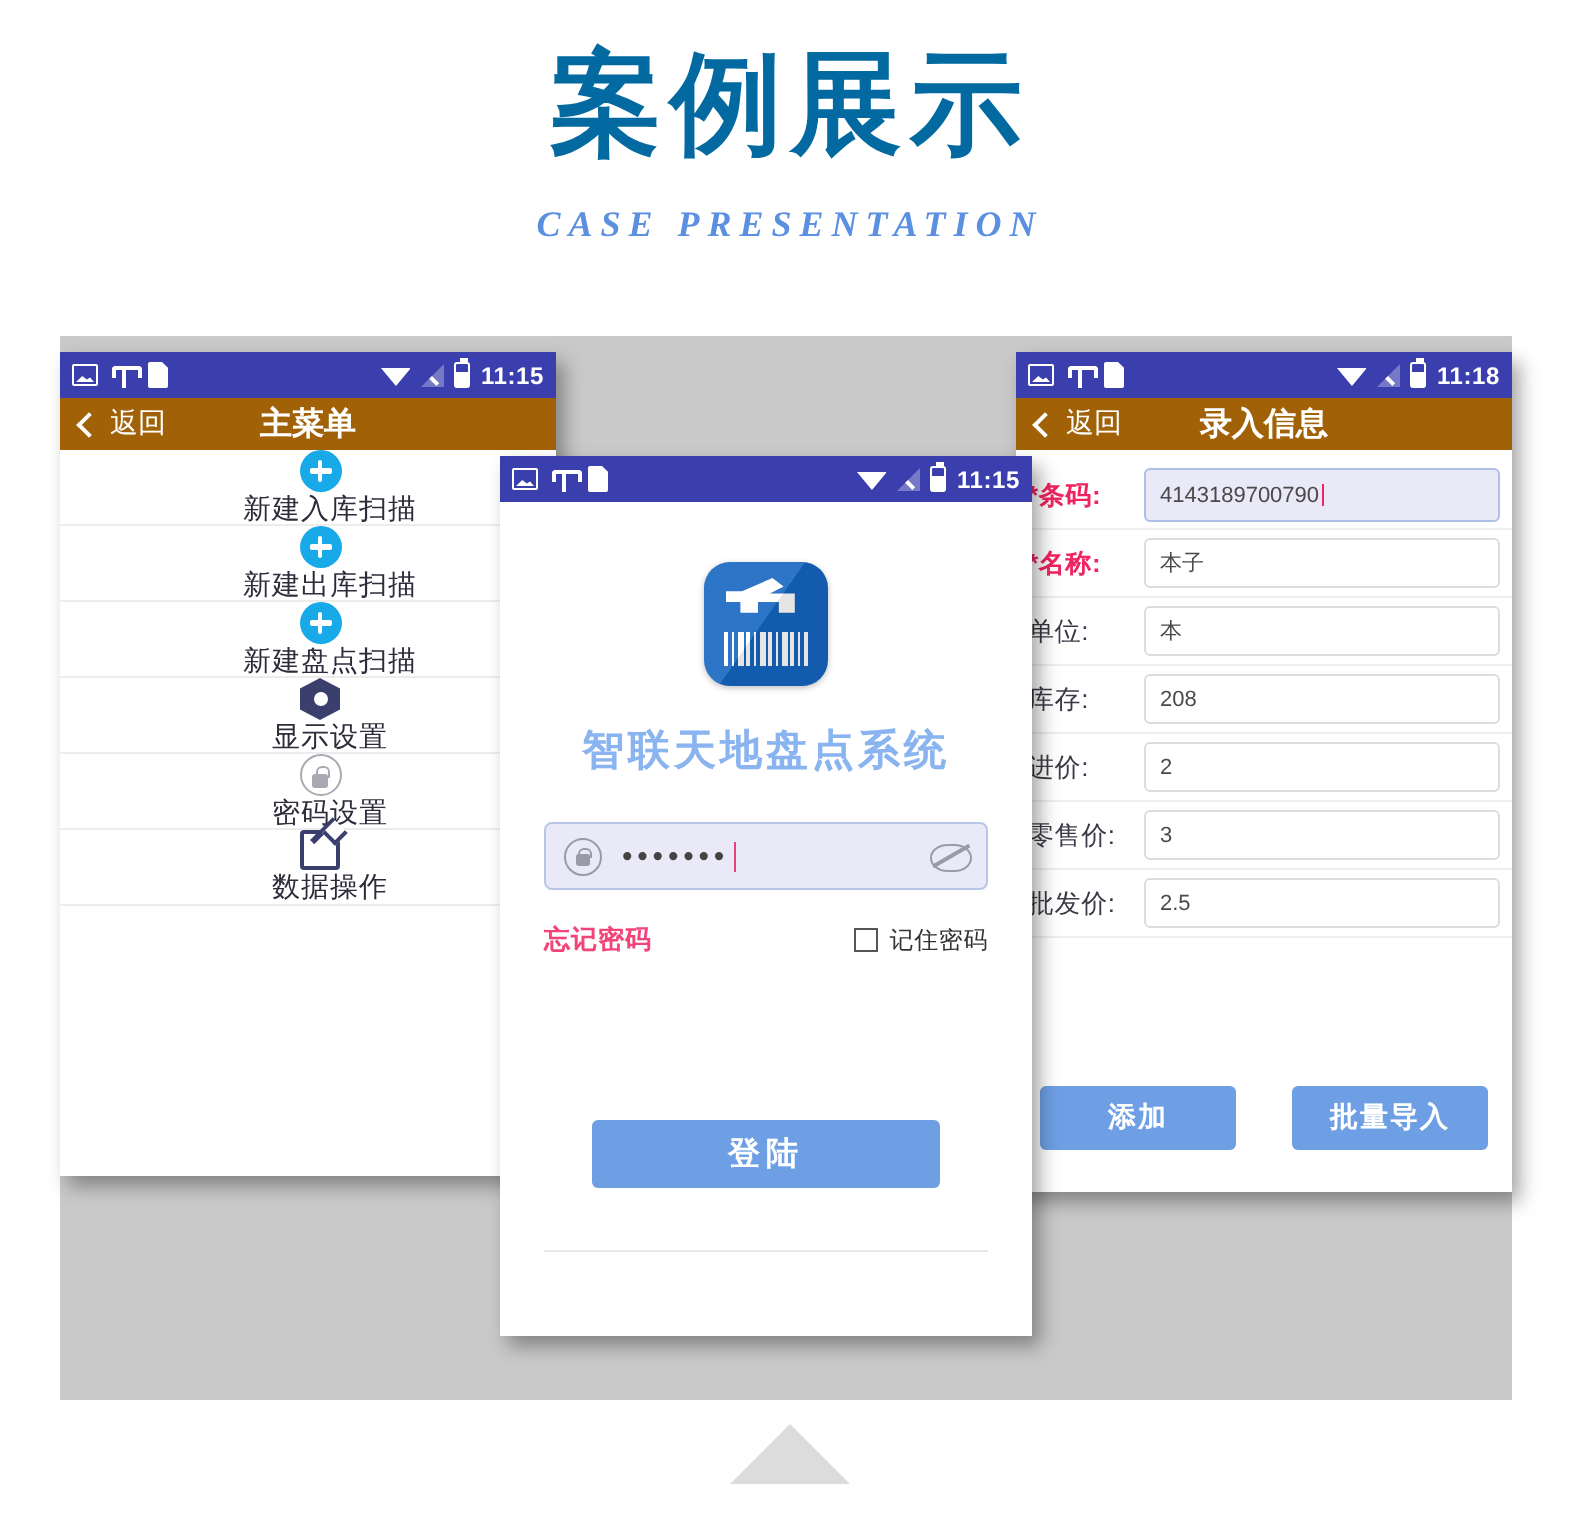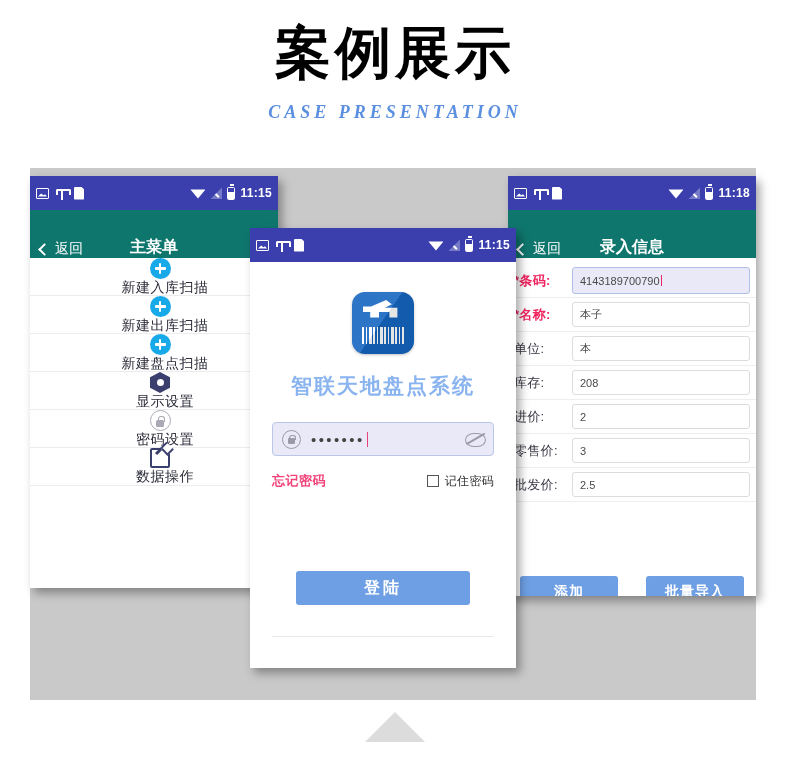--- a/index.html
+++ b/index.html
@@ -10,21 +10,21 @@
     overflow: hidden;
   }
   .page { position: relative; width: 790px; height: 760px; background:#fff; }
 
   
   .heading-wrap {
     position: absolute; left: 0; top: 18px; width: 790px;
     text-align: center;
   }
   .main-title {
-    font-size: 56px; font-weight: bold; color: #000000;
+    font-size: 56px; font-weight: bold; color: #0369a1;
     letter-spacing: 4px; line-height: 1.25;
     font-family: "DejaVu Sans", "Liberation Sans", sans-serif;
   }
   .sub-title {
     margin-top: 14px;
     font-size: 18px; letter-spacing: 4px; color: #5b8fe0;
     font-family: "Liberation Serif", "DejaVu Serif", serif;
     font-style: italic; font-weight: bold;
   }
 
@@ -41,21 +41,21 @@
     background: #ffffff;
     box-shadow: 4px 5px 9px rgba(0,0,0,0.35);
     overflow: hidden;
   }
   .phone-left   { left: 30px;  top: 176px; width: 248px; height: 412px; z-index: 2; }
   .phone-right  { left: 508px; top: 176px; width: 248px; height: 420px; z-index: 2; }
   .phone-center { left: 250px; top: 228px; width: 266px; height: 440px; z-index: 5; }
 
   
   .statusbar {
-    height: 34px; background: #3b3fae;
+    height: 23px; background: #3b3fae;
     display: flex; align-items: center;
     padding: 0 6px; color: #fff; font-size: 11px; font-weight: bold;
   }
   .sb-left { display: flex; align-items: center; gap: 7px; }
   .sb-right { margin-left: auto; display: flex; align-items: center; gap: 5px; }
   .sb-ico { display:inline-block; }
   .ico-image {
     width: 13px; height: 11px; border: 1.6px solid #fff; border-radius: 1px;
     position: relative; background: #3b3fae;
   }
@@ -93,22 +93,22 @@
     width: 8px; height: 13px; border: 1.6px solid #fff; border-radius: 1.5px;
     position: relative; background: linear-gradient(to top, #fff 62%, transparent 62%);
   }
   .ico-batt::before{
     content:""; position:absolute; left:2px; top:-3.4px; width:4px; height:2px; background:#fff;
   }
   .sb-time { font-size: 12px; letter-spacing: .3px; }
 
   
   .toolbar {
-    height: 48px; background: #0f766e; color: #fff;
-    display: flex; align-items: flex-end; position: relative;
+    height: 26px; background: #a16207; color: #fff;
+    display: flex; align-items: center; position: relative;
   }
   .tb-back { display: flex; align-items: center; gap: 4px; margin-left: 10px; }
   .chev {
     width: 9px; height: 9px; border-left: 2.4px solid #fff; border-bottom: 2.4px solid #fff;
     transform: rotate(45deg); margin-right: 2px;
   }
   .tb-back-label { font-size: 14px; }
   .tb-title {
     position: absolute; left: 0; right: 0; text-align: center;
     font-size: 16px; font-weight: bold; pointer-events: none;

